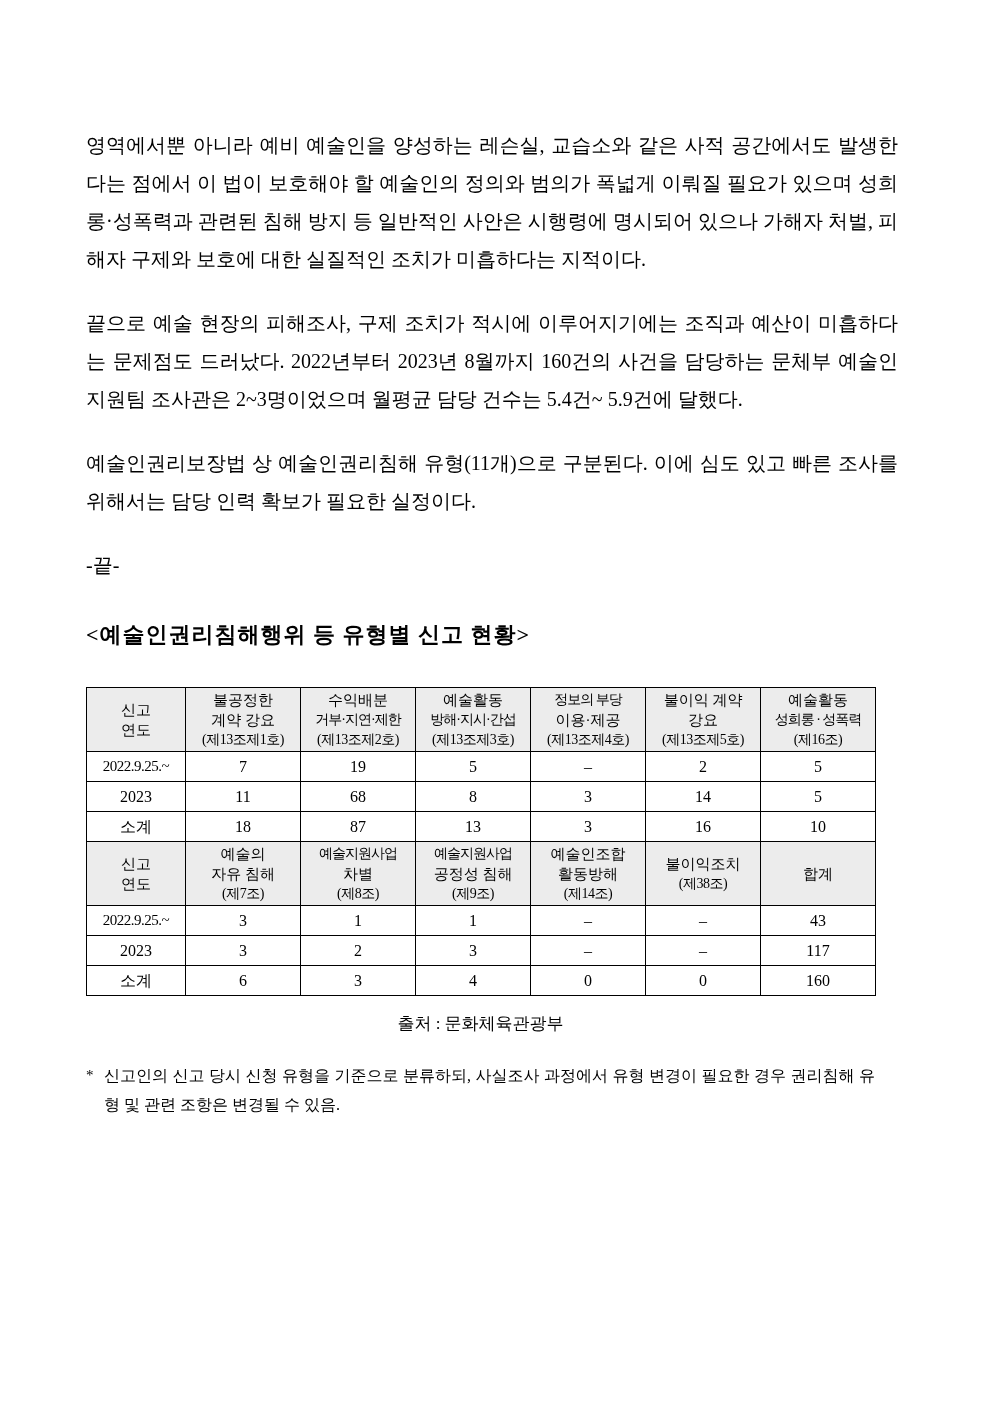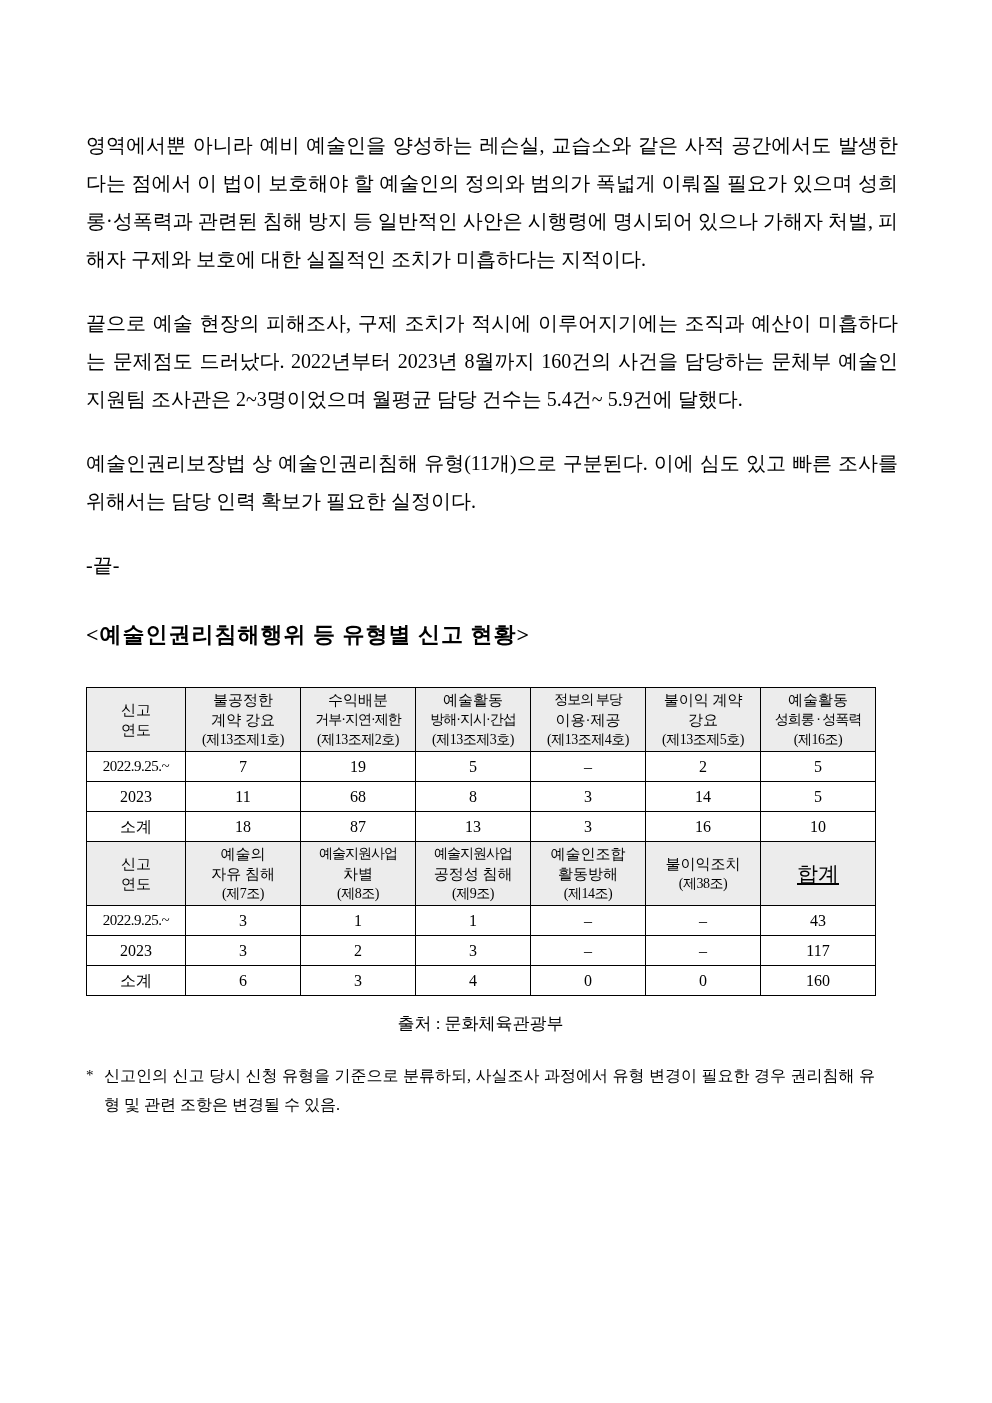--- a/index.html
+++ b/index.html
@@ -27,21 +27,21 @@
   col.data-col { width:115px; }
   th, td { border:1px solid #000; text-align:center; vertical-align:middle; padding:0; }
   th {
     background:#ececec; font-weight:normal;
     font-size:15px; height:64px; line-height:20px;
   }
   td { font-size:16px; height:29px; line-height:29px; background:#fff; }
   .clause { font-size:14px; letter-spacing:-0.5px; white-space:nowrap; }
   .tight  { font-size:14px; letter-spacing:-1px;  white-space:nowrap; }
   .ylabel { font-size:15px; letter-spacing:-0.5px; white-space:nowrap; }
-  .total-cell { font-size:21px;text-decoration:underline; }
+  .total-cell { font-size:15px; }
 
   .source { margin-top:16px; font-size:17px;text-align:center; }
   .footnote {
     margin-top:26px; font-size:16px; line-height:29px;
     display:flex; text-align:justify; text-align-last:left;
   }
   .fn-marker { flex:none; width:18px; font-size:15px; }
   .fn-text { flex:1; }
 </style>
 </head>

